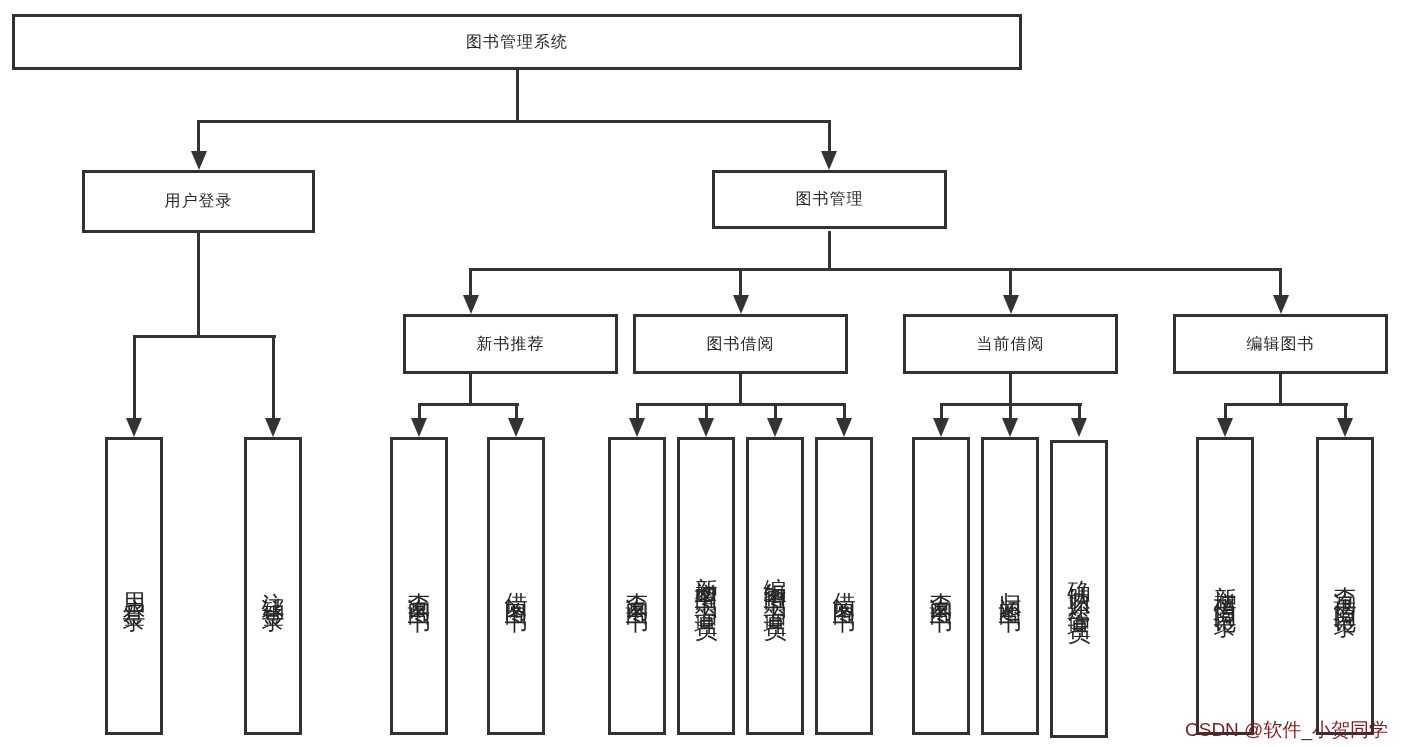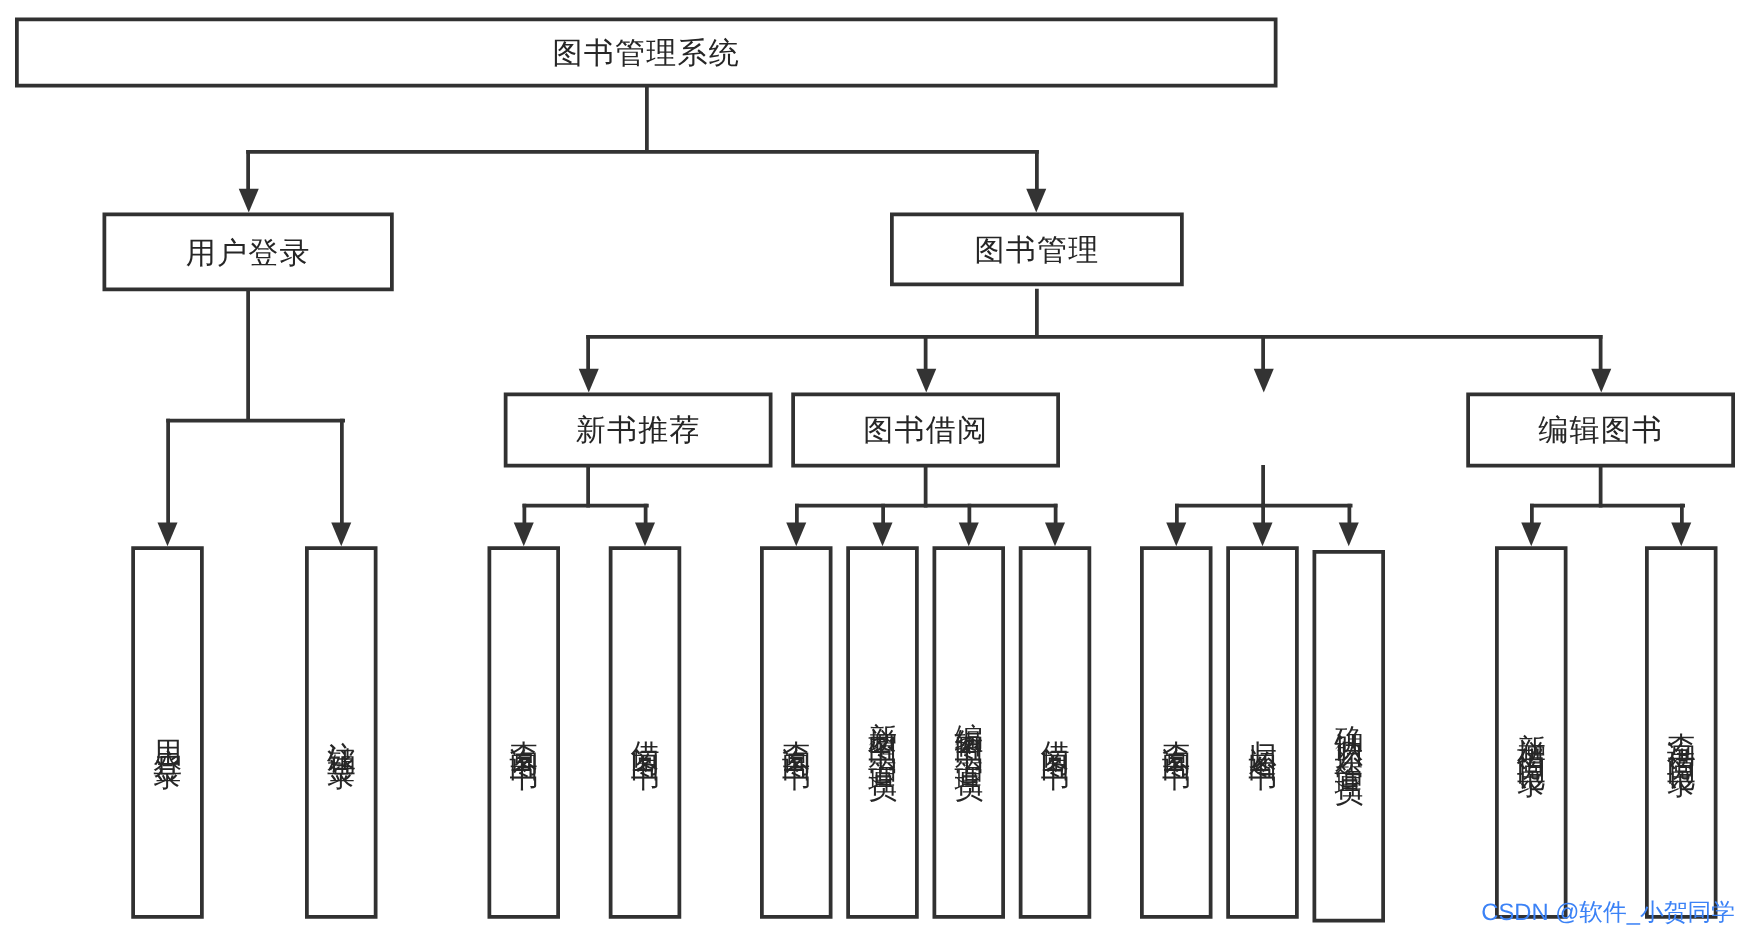--- a/index.html
+++ b/index.html
@@ -6,34 +6,34 @@
   .canvas {
     position:relative; width:1405px; height:747px; background:#ffffff;
     font-family:"Liberation Sans", sans-serif; overflow:hidden;
   }
   .box {
     position:absolute; box-sizing:border-box;
     border:3px solid #313131; background:#ffffff;
     display:flex; align-items:center; justify-content:center;
     color:#262626;
   }
-  .hlabel { font-size:24px; letter-spacing:1px; white-space:nowrap; }
+  .hlabel { font-size:16px; letter-spacing:1px; white-space:nowrap; }
   .vtext {
     writing-mode:vertical-lr; text-orientation:mixed;
     font-size:23px; letter-spacing:6px; line-height:1; white-space:nowrap;
   }
   .line { position:absolute; background:#333333; }
   .arrow {
     position:absolute; width:0; height:0;
     border-left:8px solid transparent; border-right:8px solid transparent;
     border-top:19px solid #333333;
   }
   .watermark {
     position:absolute; left:1185px; top:717px; z-index:10;
-    color:#3b82f6; font-size:19px; white-space:nowrap;
+    color:#7f1d1d; font-size:19px; white-space:nowrap;
   }
 </style>
 </head>
 <body>
 
 <div class="canvas">
 
   <div class="box" style="left:12px; top:14px; width:1010px; height:56px;">
     <span class="hlabel">图书管理系统</span>
   </div>
@@ -68,20 +68,23 @@
   <div class="line" style="left:1009px; top:268px; width:3px; height:29px;"></div>
   <div class="arrow" style="left:1002.5px; top:295px;"></div>
   <div class="line" style="left:1279px; top:268px; width:3px; height:29px;"></div>
   <div class="arrow" style="left:1272.5px; top:295px;"></div>
 
   <div class="box" style="left:363px; top:314px; width:215px; height:60px;margin-left:40px;">
     <span class="hlabel">新书推荐</span>
   </div>
   <div class="box" style="left:633px; top:314px; width:215px; height:60px;justify-content:center;">
     <span class="hlabel">图书借阅</span>
+  </div>
+  <div class="box" style="left:903px; top:314px; width:215px; height:60px;">
+    <span class="hlabel">当前借阅</span>
   </div>
   <div class="box" style="left:1173px; top:314px; width:215px; height:60px;">
     <span class="hlabel">编辑图书</span>
   </div>
 
   <div class="line" style="left:469px; top:372px; width:3px; height:34px;"></div>
   <div class="line" style="left:739px; top:372px; width:3px; height:34px;"></div>
   <div class="line" style="left:1009px; top:372px; width:3px; height:34px;"></div>
   <div class="line" style="left:1279px; top:372px; width:3px; height:34px;"></div>
 

